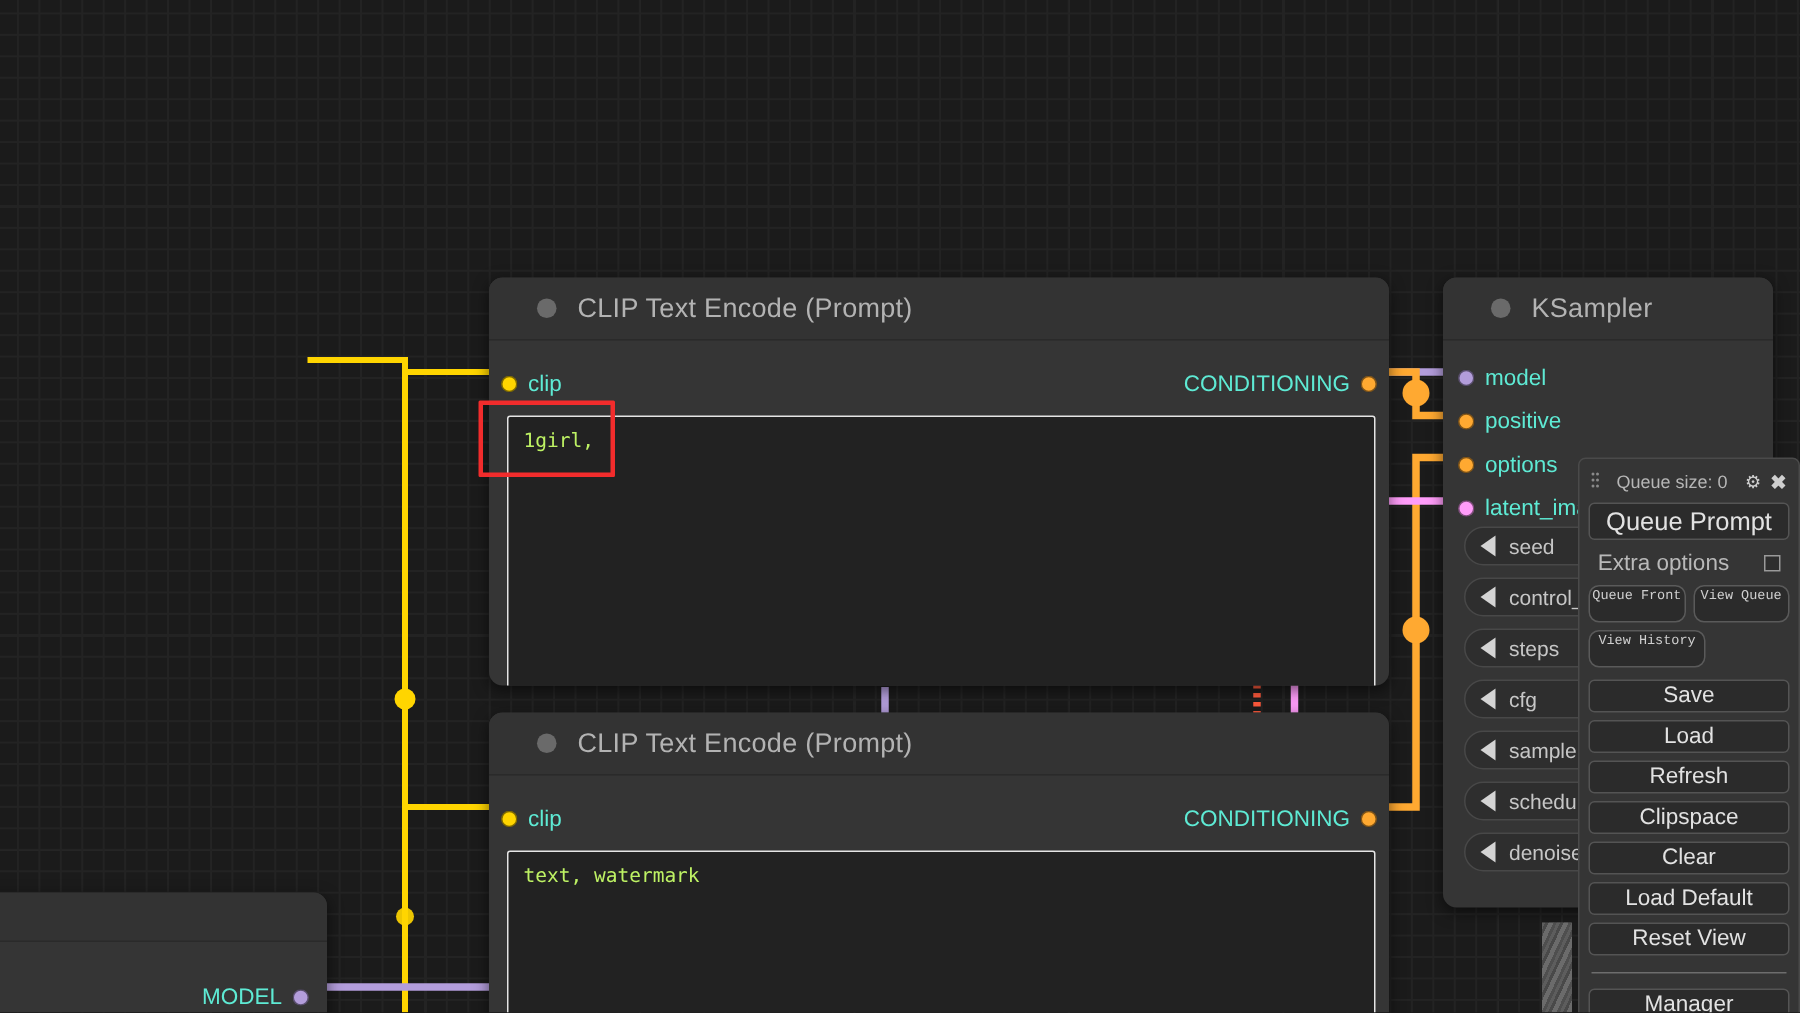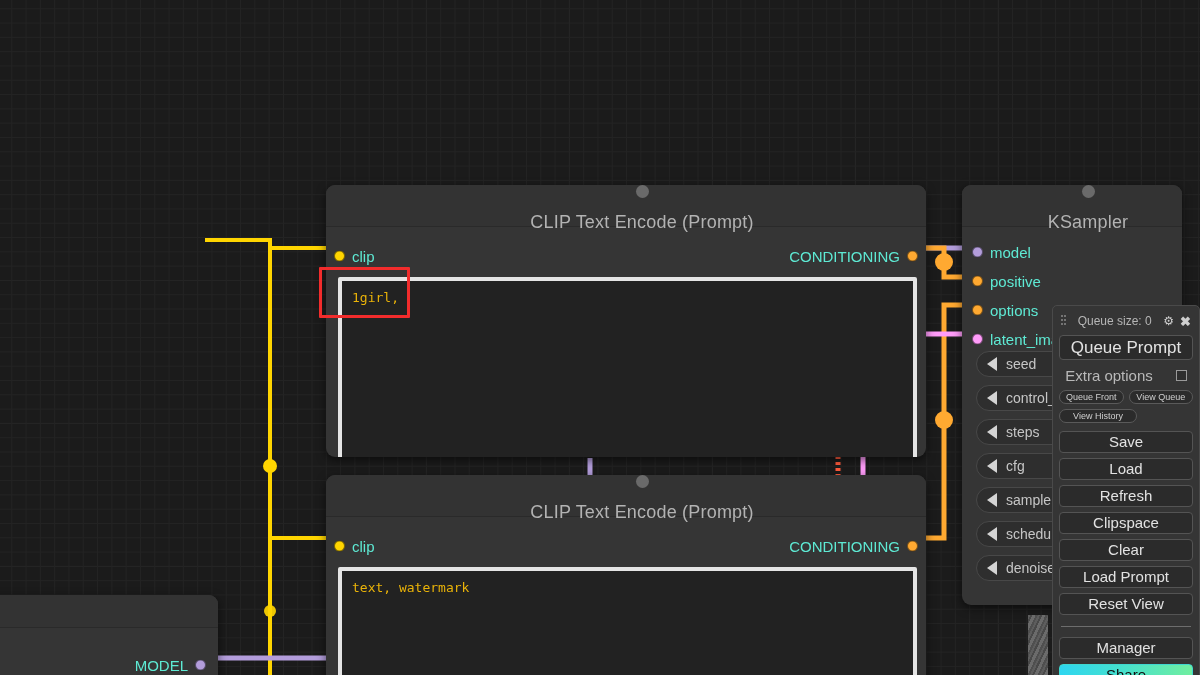--- a/index.html
+++ b/index.html
@@ -35,21 +35,20 @@
     overflow: hidden;
   }
   .node-title {
     height: 42px;
     background: #333333;
     border-bottom: 1px solid #2a2a2a;
     display: flex;
     align-items: center;
     padding-left: 32px;
     gap: 14px;
-    flex-direction: column;
   }
   .title-dot {
     width: 13px; height: 13px; border-radius: 50%;
     background: #6a6a6a;
     flex: 0 0 auto;
   }
   .title-text {
     color: #b3b3b3;
     font-size: 18px;
     letter-spacing: .2px;
@@ -75,23 +74,23 @@
     transform: translateY(-50%);
     font-size: 15px;
     color: #5eead4;
     white-space: nowrap;
   }
   .slot-label.out { text-align: right; }
 
   .textarea-box {
     position: absolute;
     background: #222222;
-    border: 4px solid #e5e5e5;
+    border: 1px solid #e5e5e5;
     border-radius: 2px;
-    color: #eab308;
+    color: #bef264;
     font-family: "DejaVu Sans Mono", monospace;
     font-size: 13px;
     padding: 8px 10px;
     line-height: 17px;
     white-space: pre-wrap;
     overflow: hidden;
   }
 
   
   .widget {
@@ -192,25 +191,26 @@
     overflow: hidden;
   }
   .btn.primary {
     font-size: 17px;
     height: 25px;
     line-height: 23px;
     background: #2b2b2b;
   }
   .btn.small {
     font-size: 9px;
-    height: 14px;
+    height: 25px;
     line-height: 12px;
     border-radius: 7px;
     border-color: #5a5a5a;
     color: #cfcfcf;
+    font-family: Liberation Mono, monospace;
   }
   .extra-row {
     display: flex;
     align-items: center;
     justify-content: center;
     gap: 23px;
     color: #b9b9b9;
     font-size: 15px;
     height: 20px;
   }
@@ -386,21 +386,21 @@
     </div>
     <div class="small-center">
       <div class="btn small">View History</div>
     </div>
 
     <div class="btn" style="margin-top:3px;">Save</div>
     <div class="btn">Load</div>
     <div class="btn">Refresh</div>
     <div class="btn">Clipspace</div>
     <div class="btn">Clear</div>
-    <div class="btn">Load Prompt</div>
+    <div class="btn">Load Default</div>
     <div class="btn">Reset View</div>
 
     <div class="menu-sep"></div>
 
     <div class="btn">Manager</div>
     <div class="btn share">Share</div>
   </div>
 
   <div id="highlight" style="left:319px; top:267px; width:91px; height:51px;"></div>
 

